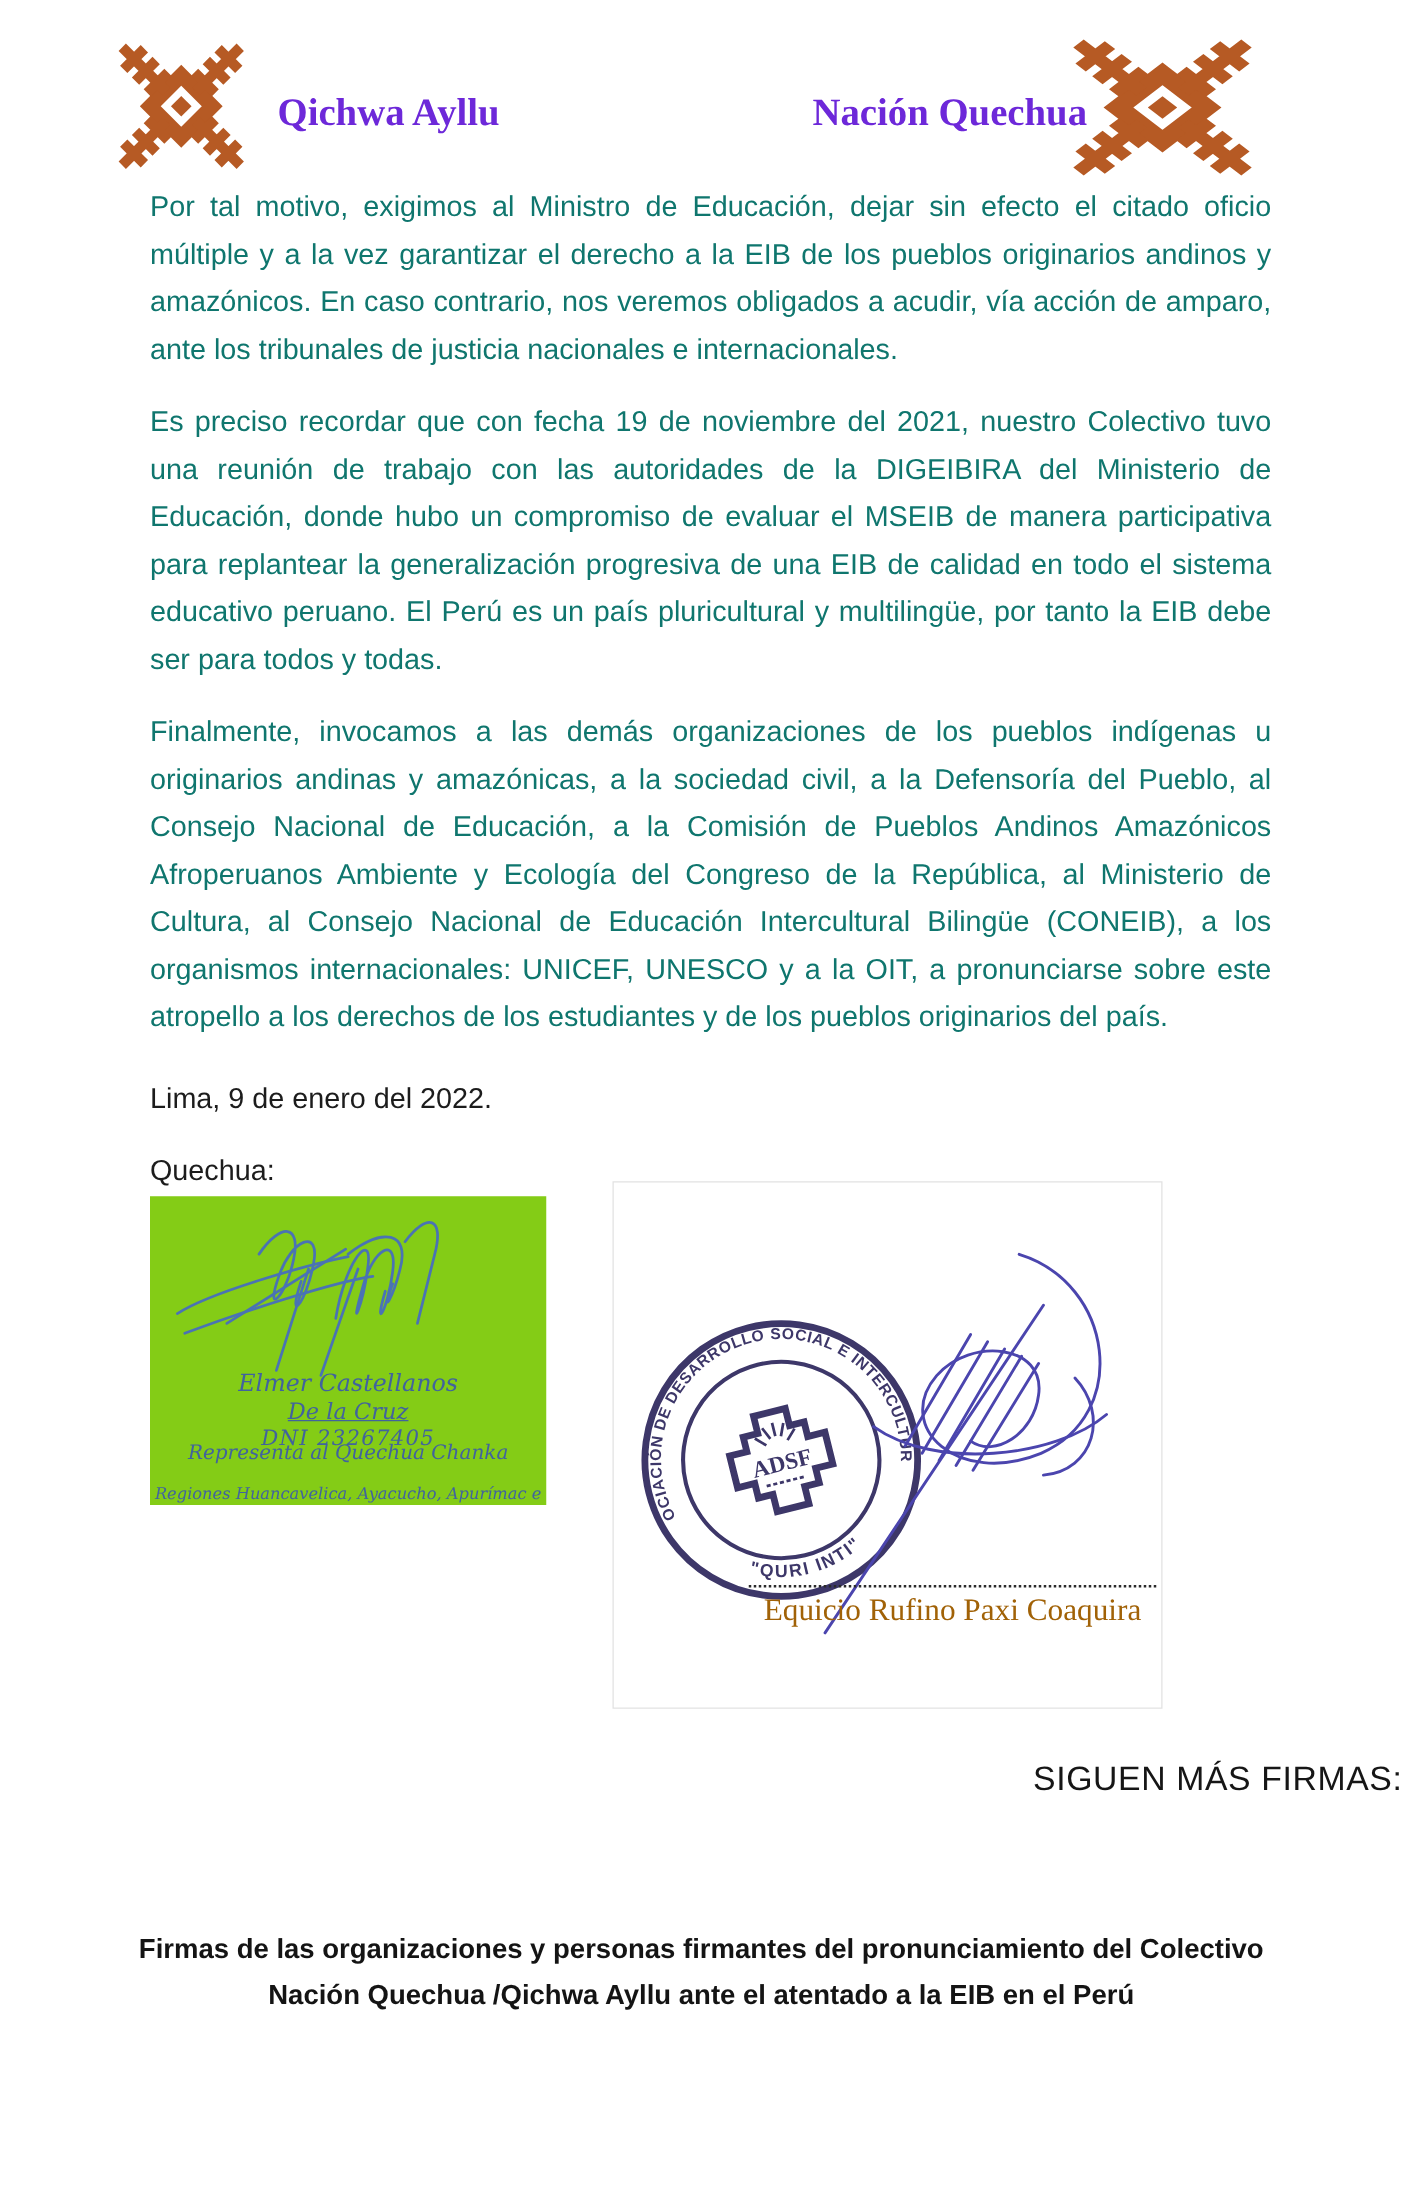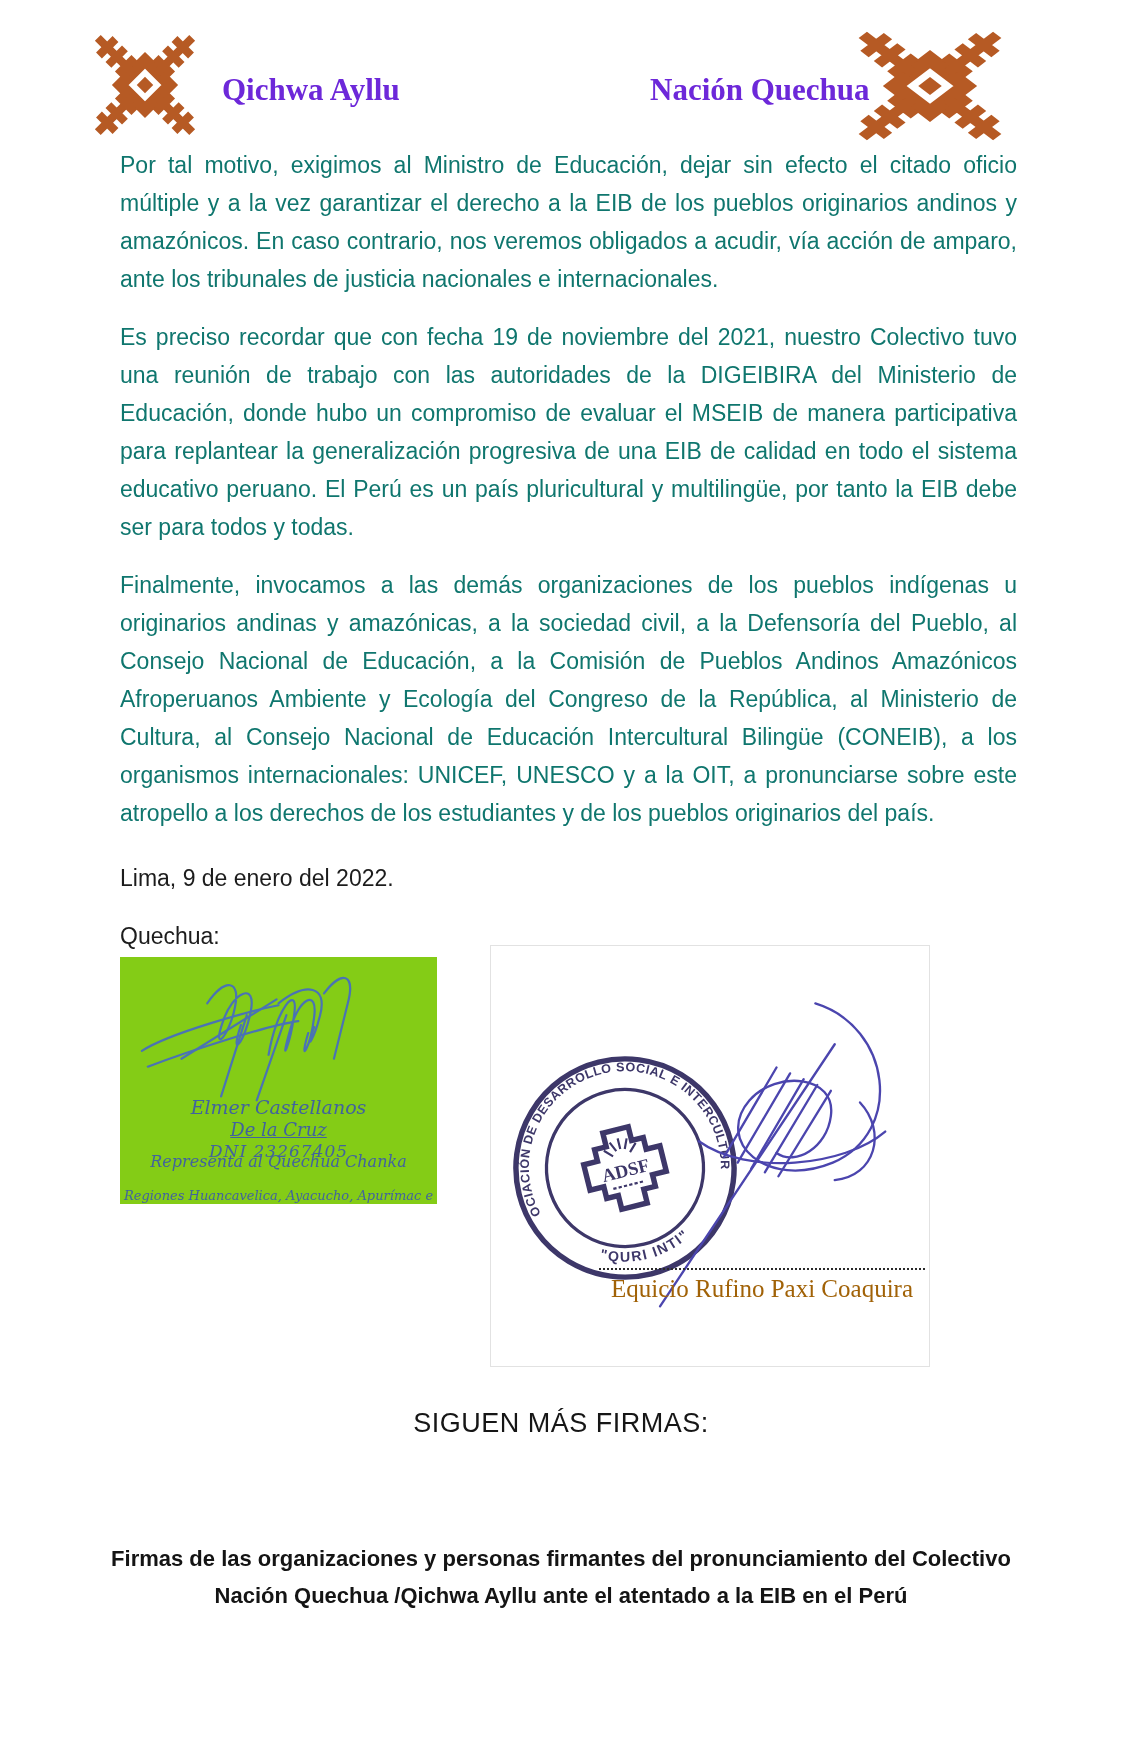--- a/index.html
+++ b/index.html
@@ -56,21 +56,21 @@
     transform:rotate(-14deg); }
   .sig-right .scribble { position:absolute; left:138px; top:40px; }
   .sig-right-nameblock {
     position:absolute; left:108px; top:322px; width:326px; text-align:center;
     border-top:2px dotted #2a2a2a; padding-top:5px;
     font-family:"Liberation Serif", serif; font-size:25px; color:#a16207;
   }
 
   
   .more-sigs {
-    position:absolute; top:1408px; left:0; right:0; text-align:center;
+    position:absolute; top:1408px; left:0; right:0; text-align:right;
     font-size:27px; color:#161616; letter-spacing:0.5px;
   }
   .footer-caption {
     position:absolute; top:1540px; left:91px; width:940px; text-align:center;
     font-weight:bold; font-size:22px; line-height:37px; color:#141414;
   }
 
   svg { display:block; }
 </style>
 </head>

